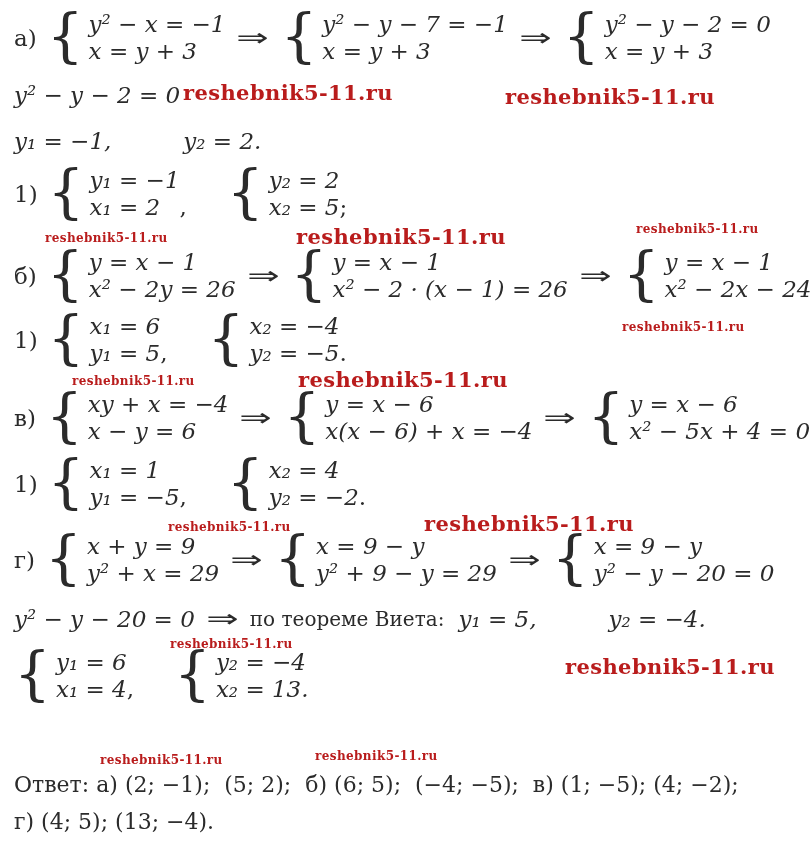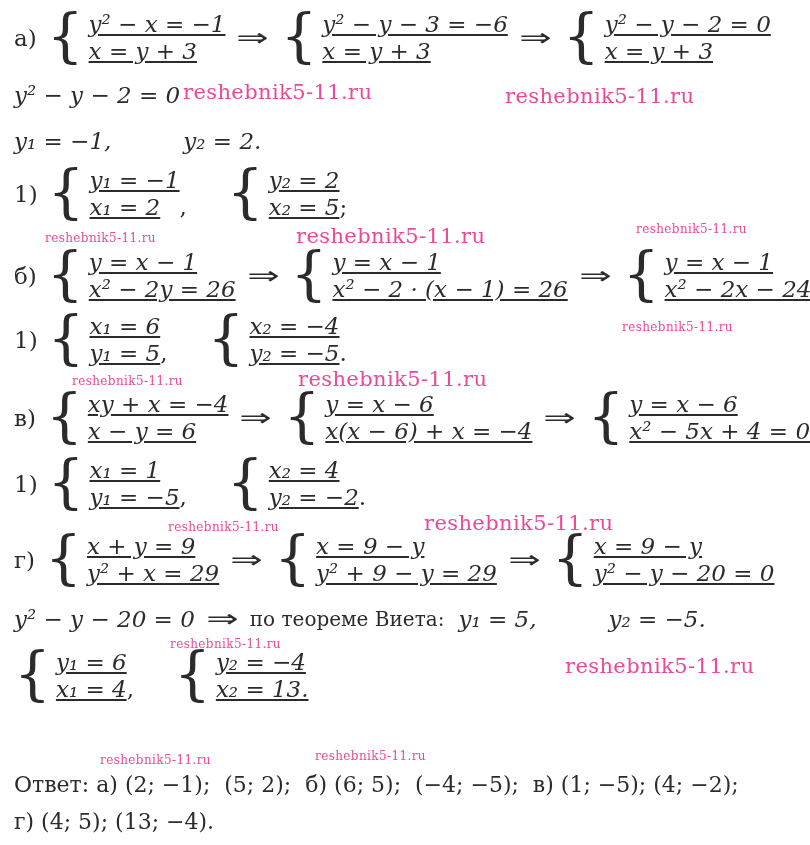--- a/index.html
+++ b/index.html
@@ -5,35 +5,35 @@
   html,body { margin:0; padding:0; background:#ffffff; }
   #page {
     position:relative; width:810px; height:845px; background:#ffffff;
     overflow:hidden; color:#2b2b2b;
     font-family:"DejaVu Serif", serif;
   }
   .row { position:absolute; display:flex; align-items:center; white-space:nowrap; }
   .lbl { font-size:23px; font-style:normal; margin-right:10px; }
   .sys { display:flex; align-items:center; }
   .brace { font-size:58px; line-height:0.95; font-weight:400; margin-right:5px; transform:translateY(-1px); }
-  .lines { display:flex; flex-direction:column;text-decoration:underline; }
+  .lines { display:flex; flex-direction:column; }
   .lines .ln { font-style:italic; font-size:23px; line-height:27px; }
   .eq  { font-style:italic; font-size:23px; }
   .txt { font-style:normal; font-size:20px; }
   .ans { font-style:normal; font-size:22px; }
   .arrow {
     font-family:"DejaVu Sans", sans-serif; font-size:25px; font-style:normal;
     display:inline-block; transform:scaleX(1.55); margin:0 17px;
   }
   .sep { font-size:23px; font-style:normal; align-self:flex-end; padding-bottom:1px; }
   .gap14 { margin-left:14px;text-align:right; }
   .gap40 { margin-left:40px; }
   .gap55 { margin-left:72px; }
   .wm {
-    position:absolute; font-weight:normal; color:#ec4899; letter-spacing:0.4px;
+    position:absolute; font-weight:bold; color:#b91c1c; letter-spacing:0.4px;
     white-space:nowrap; text-shadow:0.5px 0.5px 0 #ffffff;
   }
   .wm.small { font-size:12px; }
   .wm.large { font-size:21px; }
 </style>
 </head>
 <body>
 
 <div id="page">
 
@@ -43,21 +43,21 @@
       <span class="brace">{</span>
       <span class="lines">
           <span class="ln">y² − x = −1</span>
           <span class="ln">x = y + 3</span>
         </span>
     </span>
     <span class="arrow">⇒</span>
     <span class="sys">
       <span class="brace">{</span>
       <span class="lines">
-          <span class="ln">y² − y − 3 = −6</span>
+          <span class="ln">y² − y − 7 = −1</span>
           <span class="ln">x = y + 3</span>
         </span>
     </span>
     <span class="arrow">⇒</span>
     <span class="sys">
       <span class="brace">{</span>
       <span class="lines">
           <span class="ln">y² − y − 2 = 0</span>
           <span class="ln">x = y + 3</span>
         </span>
@@ -212,21 +212,21 @@
           <span class="ln">y² − y − 20 = 0</span>
         </span>
     </span>
   </div>
 
   <div class="row" style="top:604px; left:14px;">
     <span class="eq">y² − y − 20 = 0</span>
     <span class="arrow">⇒</span>
     <span class="txt">по теореме Виета:</span>
     <span class="eq gap14">y₁ = 5,</span>
-    <span class="eq gap55">y₂ = −5.</span>
+    <span class="eq gap55">y₂ = −4.</span>
   </div>
 
   <div class="row" style="top:648px; left:14px;">
     <span class="sys">
       <span class="brace">{</span>
       <span class="lines">
           <span class="ln">y₁ = 6</span>
           <span class="ln">x₁ = 4</span>
         </span>
     </span>

